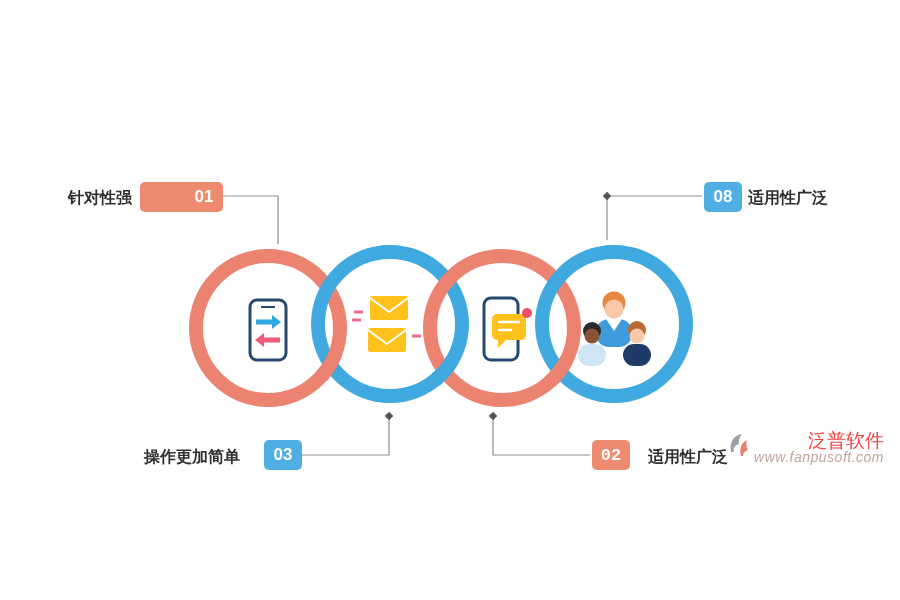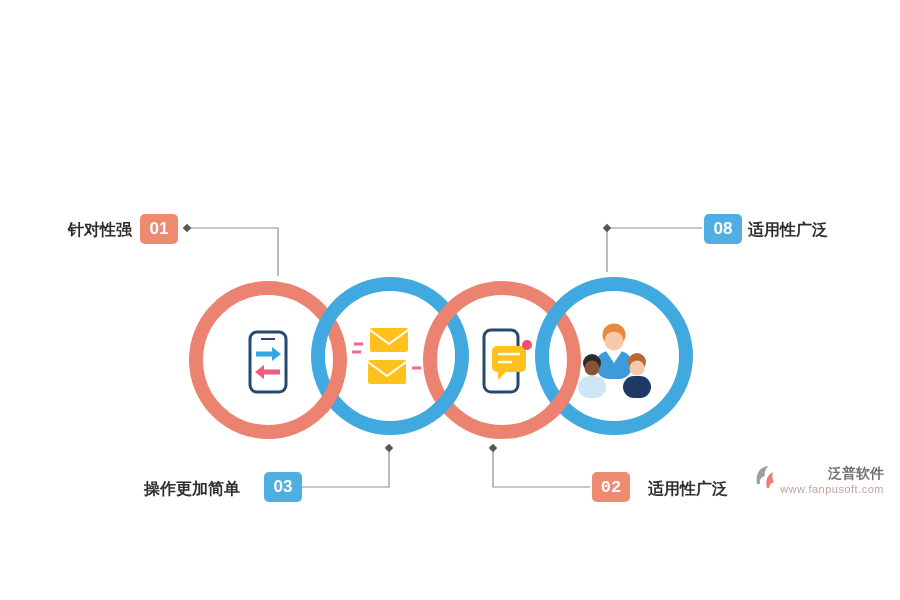--- a/index.html
+++ b/index.html
@@ -2,21 +2,20 @@
 <html><head>
 <meta charset="utf-8">
 <style>
   html,body{margin:0;padding:0;background:#ffffff;}
   .canvas{
     position:relative;
     width:900px;height:471px;
     background:#ffffff;
     overflow:hidden;
     font-family:"Liberation Sans","DejaVu Sans",sans-serif;
-    margin-top:32px;
   }
   .rings-svg{position:absolute;left:0;top:0;}
   .feature-label{
     position:absolute;
     font-size:16px;
     font-weight:700;
     color:#2f2f2f;
     white-space:nowrap;
   }
   .badge{
@@ -31,24 +30,24 @@
   .badge.coral{background:#ee8a70;}
   .badge.blue{background:#4fafe3;}
   .logo{
     position:absolute;
     right:16px;bottom:8px;
     display:flex;align-items:flex-start;
   }
   .logo-mark{margin-right:4px;margin-top:2px;}
   .logo-texts{display:flex;flex-direction:column;align-items:flex-end;}
   .logo-name{
-    font-size:14px;font-weight:700;color:#737373;line-height:22px;
+    font-size:19px;font-weight:400;color:#ef4444;line-height:22px;
   }
   .logo-url{
-    font-size:11px;color:#c0a49c;letter-spacing:0.5px;line-height:11px;
+    font-size:14px;color:#c0a49c;letter-spacing:0.5px;line-height:11px;font-style:italic;
   }
 </style>
 </head>
 <body>
 
 <div class="canvas">
 
   <svg class="rings-svg" width="900" height="600" viewBox="0 0 900 600">
 
     <g>
@@ -118,21 +117,21 @@
       <circle cx="592" cy="336" r="7.5" fill="#8a5434"></circle>
       <rect x="578" y="344" width="28" height="22" rx="11" fill="#cfe6f7"></rect>
 
       <circle cx="637" cy="330" r="9" fill="#b86a32"></circle>
       <circle cx="637" cy="336" r="7.5" fill="#f8c8a8"></circle>
       <rect x="623" y="344" width="28" height="22" rx="11" fill="#1f3a66"></rect>
     </g>
   </svg>
 
   <div class="feature-label" style="left:68px;top:188px;">针对性强</div>
-  <div class="badge coral" style="left:140px;top:182px;">01</div>
+  <div class="badge coral" style="left:140px;top:182px;padding-left:45px;">01</div>
 
   <div class="badge blue" style="left:704px;top:182px;">08</div>
   <div class="feature-label" style="left:748px;top:188px;">适用性广泛</div>
 
   <div class="feature-label" style="left:144px;top:447px;">操作更加简单</div>
   <div class="badge blue" style="left:264px;top:440px;">03</div>
 
   <div class="badge coral" style="left:592px;top:440px;font-family:Liberation Mono, monospace;">02</div>
   <div class="feature-label" style="left:648px;top:447px;font-family:Liberation Serif, serif;">适用性广泛</div>
 

